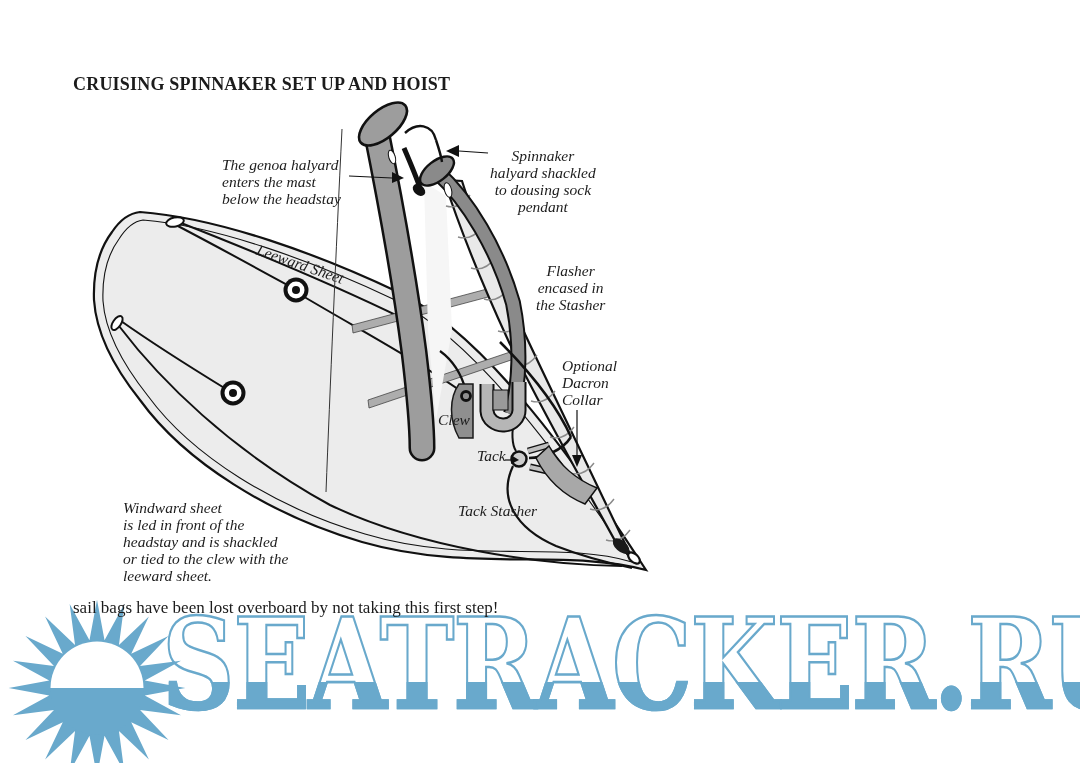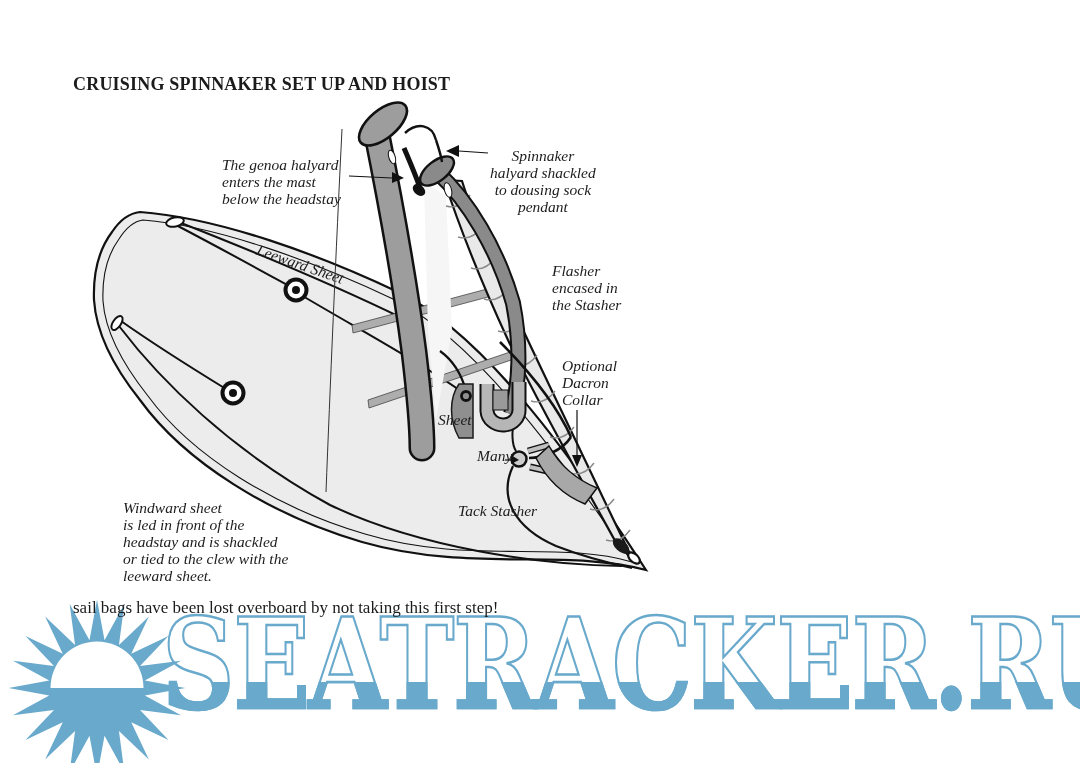--- a/index.html
+++ b/index.html
@@ -21,21 +21,21 @@
   .fig-svg{position:absolute;left:70px;top:95px;}
 
   .fig-label{
     position:absolute;
     font-style:italic;font-size:15.5px;line-height:17px;
     color:#1c1c1c;white-space:pre-line;
   }
   .lbl-genoa{left:222px;top:156px;}
   .lbl-spin{left:490px;top:147px;text-align:center;}
   .lbl-leeward{left:260px;top:241px;transform:rotate(19deg);transform-origin:0 0;white-space:nowrap;}
-  .lbl-flasher{left:552px;top:262px;}
+  .lbl-flasher{left:536px;top:262px;text-align:center;}
   .lbl-collar{left:562px;top:357px;}
   .lbl-clew{left:438px;top:411px;}
   .lbl-tack{left:477px;top:447px;}
   .lbl-tackpendant{left:458px;top:502px;white-space:nowrap;}
   .lbl-windward{left:123px;top:452px;margin-top:47px;}
 
   .body-text{position:absolute;left:73px;font-size:17px;line-height:24px;}
   .intro{top:596px;}
   .intro div{white-space:nowrap;}
   .step{top:652px;white-space:nowrap;}
@@ -194,22 +194,22 @@
 halyard shackled
 to dousing sock
 pendant</div>
     <div class="fig-label lbl-leeward">Leeward Sheet</div>
     <div class="fig-label lbl-flasher">Flasher
 encased in
 the Stasher</div>
     <div class="fig-label lbl-collar">Optional
 Dacron
 Collar</div>
-    <div class="fig-label lbl-clew">Sheet</div>
-    <div class="fig-label lbl-tack">Many</div>
+    <div class="fig-label lbl-clew">Clew</div>
+    <div class="fig-label lbl-tack">Tack</div>
     <div class="fig-label lbl-tackpendant">Tack Stasher</div>
     <div class="fig-label lbl-windward">Windward sheet
 is led in front of the
 headstay and is shackled
 or tied to the clew with the
 leeward sheet.</div>
   </div>
 
   <div class="body-text intro">
     <div>sail bags have been lost overboard by not taking this first step!</div>

